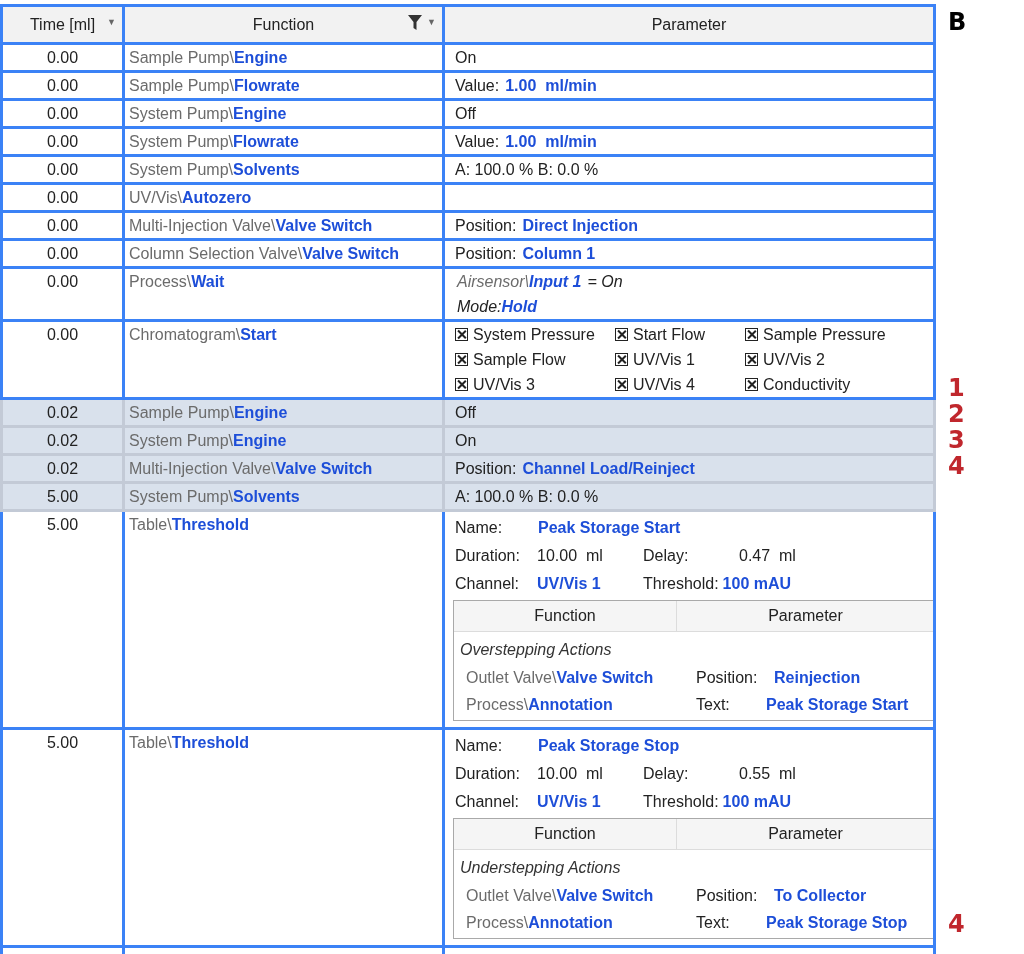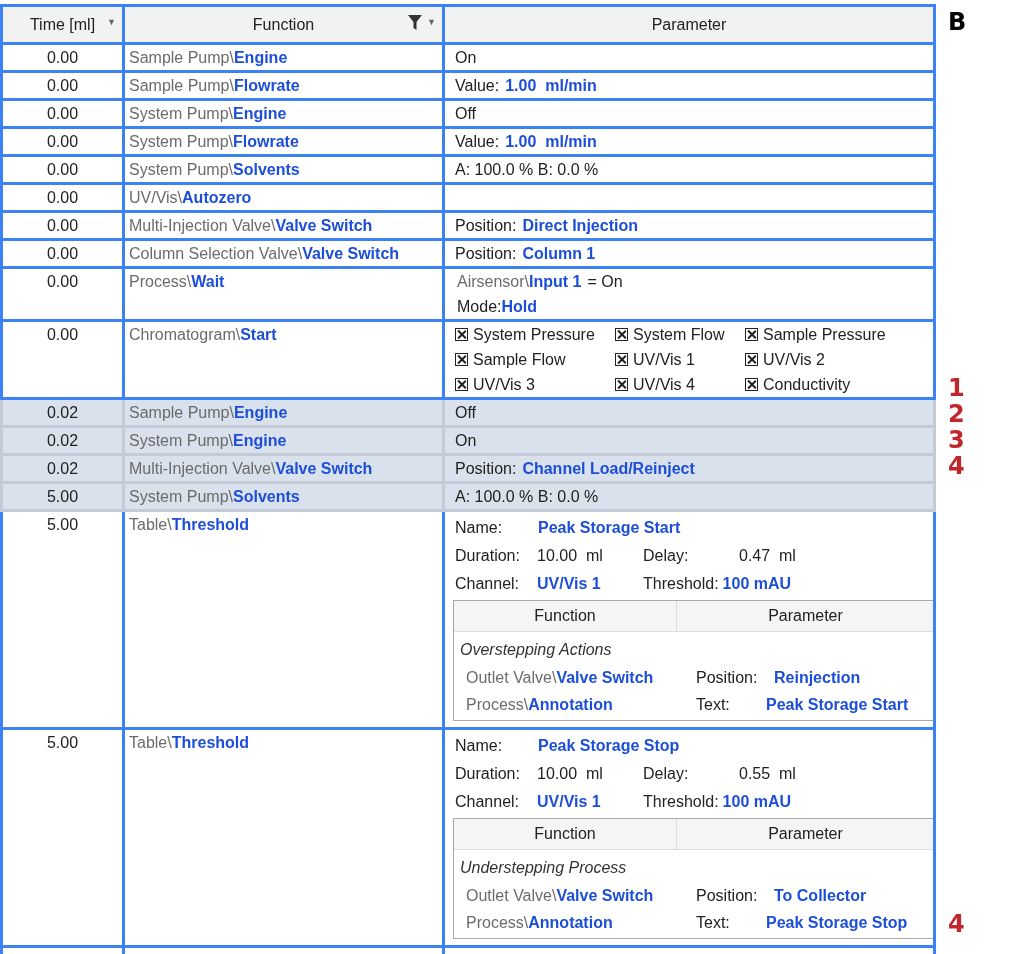--- a/index.html
+++ b/index.html
@@ -10,21 +10,21 @@
   .grid th { background:#f2f2f2; font-weight:normal; height:35px; vertical-align:middle; position:relative; font-size:16px; color:#222; }
   .grid td { height:25px; line-height:25px; }
   .c-time { width:119px; text-align:center; }
   .c-func { width:316px; padding-left:4px !important; }
   .c-param { padding-left:10px !important; }
   tr.hl td { background:#d9e1ec; border-color:#c3cad6; }
   .dim { color:#6b6b6b; }
   .b { font-weight:bold; color:#1d4ed8; }
   .hdr-arrow { position:absolute; right:6px; top:10px; font-size:9px; color:#666; }
   .hdr-filter { position:absolute; right:20px; top:8px; width:14px; height:16px; }
-  .mline { line-height:25px; }
+  .mline { line-height:25px;font-style:italic; }
   .cbgrid { display:grid; grid-template-columns:160px 130px 160px; line-height:25px; }
   .cb { white-space:nowrap; }
   .cbox { display:inline-block; width:11px; height:11px; border:1.5px solid #222; position:relative; margin-right:5px; vertical-align:-1px; }
   .cbox::before, .cbox::after { content:""; position:absolute; left:5px; top:0px; width:1.5px; height:11px; background:#222; }
   .cbox::before { transform:rotate(45deg); }
   .cbox::after { transform:rotate(-45deg); }
   .thr { padding:2px 0 0 0; }
   .thr .line { line-height:28px; white-space:nowrap; }
   .lbl { display:inline-block; }
   .inner { margin:2px 6px 6px -2px; border:1px solid #a9a9a9; width:480px; }
@@ -112,21 +112,21 @@
           <div class="mline" style="padding-left: 2px;"><span class="dim">Airsensor\</span><span class="b">Input 1</span><span style="margin-left: 6px;">=  On</span></div>
           <div class="mline" style="padding-left: 2px;"><span>Mode:</span><span class="b" style="">Hold</span></div>
         </td>
       </tr>
       <tr>
         <td class="c-time"><span>0.00</span></td>
         <td class="c-func"><span class="dim">Chromatogram\</span><span class="b">Start</span></td>
         <td class="c-param">
           <div class="cbgrid">
             <label class="cb"><span class="cbox"></span><span>System Pressure</span></label>
-            <label class="cb"><span class="cbox"></span><span>System Flow</span></label>
+            <label class="cb"><span class="cbox"></span><span>Start Flow</span></label>
             <label class="cb"><span class="cbox"></span><span>Sample Pressure</span></label>
             <label class="cb"><span class="cbox"></span><span>Sample Flow</span></label>
             <label class="cb"><span class="cbox"></span><span>UV/Vis 1</span></label>
             <label class="cb"><span class="cbox"></span><span>UV/Vis 2</span></label>
             <label class="cb"><span class="cbox"></span><span>UV/Vis 3</span></label>
             <label class="cb"><span class="cbox"></span><span>UV/Vis 4</span></label>
             <label class="cb"><span class="cbox"></span><span>Conductivity</span></label>
           </div>
         </td>
       </tr>
@@ -185,21 +185,21 @@
           <div class="thr">
             <div class="line"><span class="lbl" style="width: 83px;">Name:</span><span class="b">Peak Storage Stop</span></div>
             <div class="line"><span class="lbl" style="width: 82px;">Duration:</span><span class="lbl" style="width: 106px; white-space: pre;">10.00  ml</span><span class="lbl" style="width: 96px;">Delay:</span><span style="white-space: pre;">0.55  ml</span></div>
             <div class="line"><span class="lbl" style="width: 82px;">Channel:</span><span class="b lbl" style="width: 106px;">UV/Vis 1</span><span>Threshold:</span><span class="b" style="margin-left: 4px;">100 mAU</span></div>
             <div class="inner">
               <div class="inner-hdr">
                 <div class="f">Function</div>
                 <div class="p">Parameter</div>
               </div>
               <div class="inner-body">
-                <div class="grp">Understepping Process</div>
+                <div class="grp">Understepping Actions</div>
                 <div class="inner-row">
                   <div class="f"><span class="dim">Outlet Valve\</span><span class="b">Valve Switch</span></div>
                   <div class="p"><span class="lbl" style="width: 78px;">Position:</span><span class="b">To Collector</span></div>
                 </div>
                 <div class="inner-row">
                   <div class="f"><span class="dim">Process\</span><span class="b">Annotation</span></div>
                   <div class="p"><span class="lbl" style="width: 70px;">Text:</span><span class="b">Peak Storage Stop</span></div>
                 </div>
               </div>
             </div>

